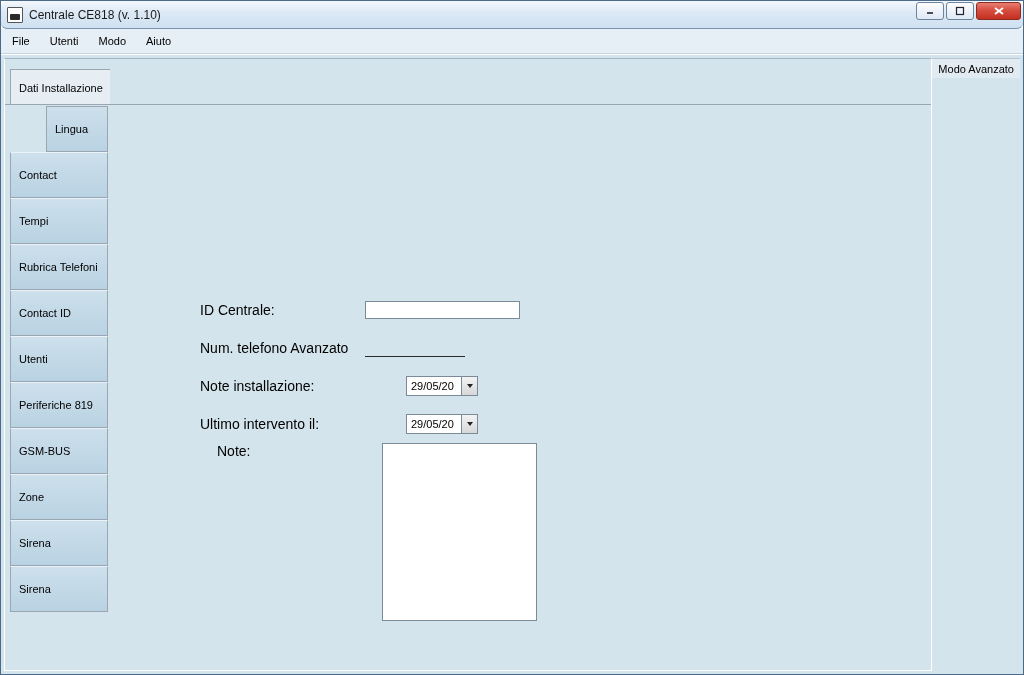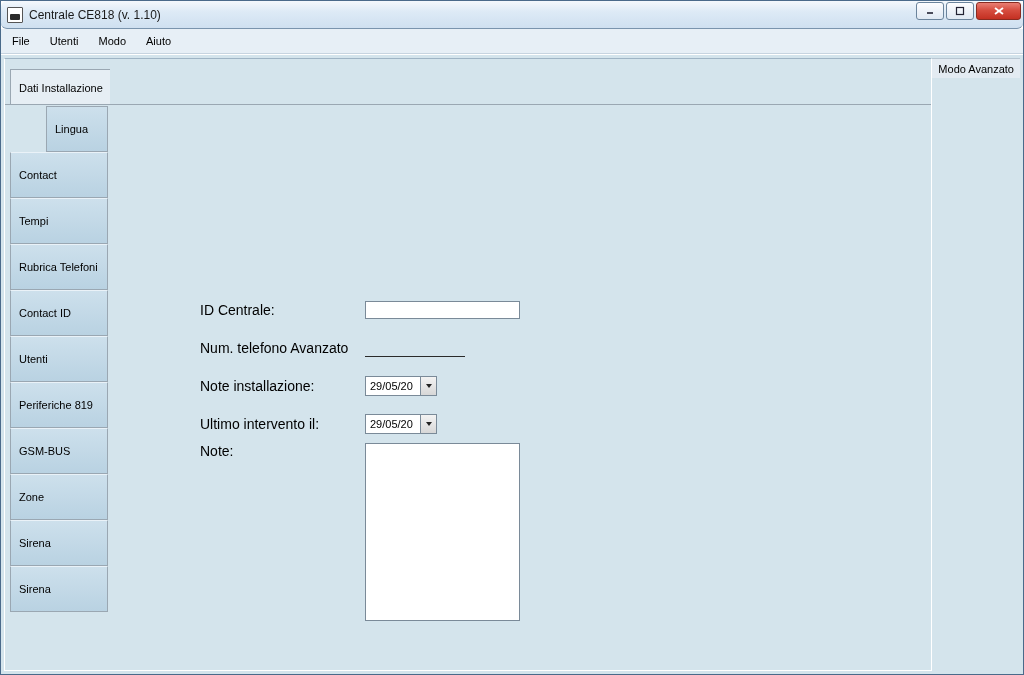--- a/index.html
+++ b/index.html
@@ -131,21 +131,21 @@
     color: #000;
   }
   .navbtn:first-child { border-top: 1px solid #9aa7b2; margin-left: 36px; }
   
   .formarea {
     position: absolute;
     left: 190px;
     top: 185px;
   }
   .form-row { display: flex; align-items: center; height: 38px; }
-  .form-row.tall { align-items: flex-start; height: auto; }
+  .form-row.tall { align-items: flex-start; height: auto; margin-left: 17px; }
   .form-label { width: 165px; font-size: 14px; color: #000; }
   .text-input {
     width: 155px;
     height: 18px;
     border: 1px solid #7a8a98;
     background: #fff;
     font-size: 11px;
     padding: 1px 3px;
   }
   .underline-input {
@@ -156,20 +156,21 @@
     background: transparent;
     font-size: 11px;
     padding: 1px 2px;
   }
   .date-combo {
     display: inline-flex;
     align-items: stretch;
     height: 20px;
     border: 1px solid #7a8a98;
     background: #fff;
+    margin-left: 41px;
   }
   .date-combo input {
     border: none;
     width: 54px;
     font-size: 11px;
     padding: 0 4px;
     background: #fff;
   }
   .date-combo .dd {
     width: 16px;

